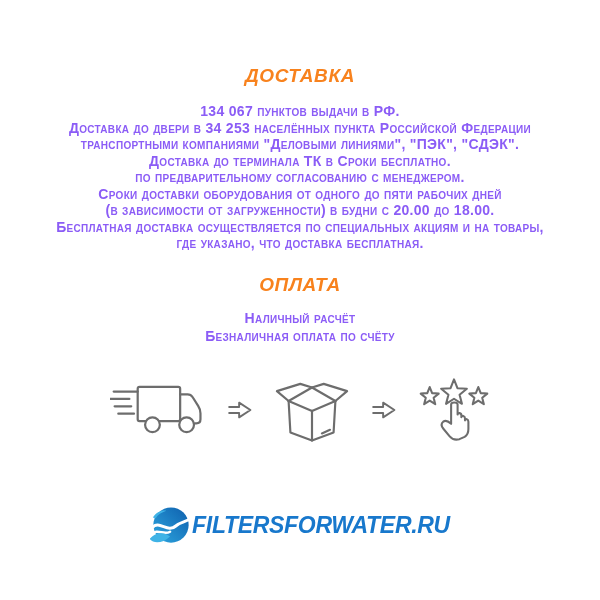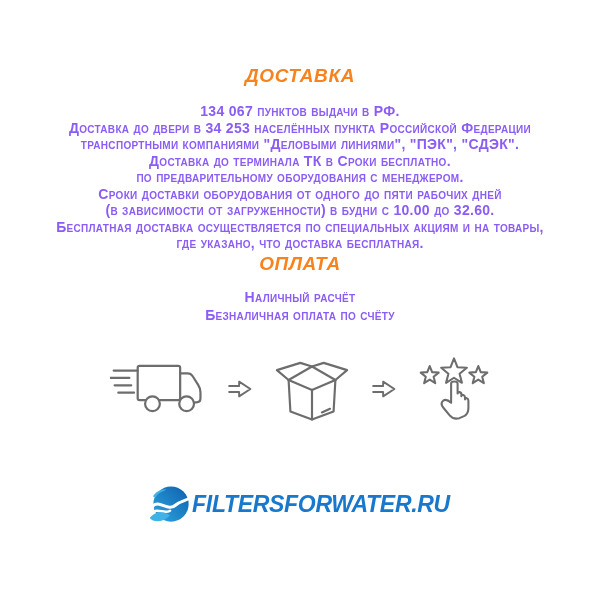--- a/index.html
+++ b/index.html
@@ -17,21 +17,21 @@
   .section-title {
     font-family: "Liberation Sans", sans-serif;
     font-style: italic;
     font-weight: 700;
     font-size: 19px;
     line-height: 24px;
     letter-spacing: 0.6px;
     color: #F8821D;
   }
   .delivery-title { margin-bottom: 15px; }
-  .payment-title  { margin-bottom: 12px; text-align: center; }
+  .payment-title  { margin-top: 21px; margin-bottom: 12px; text-align: center; }
   .text-line {
     color: #8b5cf6;
     font-size: 14px;
     line-height: 16.5px;
     font-weight: 700;
     font-variant: small-caps;
     letter-spacing: 0.3px;
   }
   .payment-lines .text-line { line-height: 18px; }
   .process-row {
@@ -65,23 +65,23 @@
 
 <div class="content">
 
   <div>
     <div class="section-title delivery-title">ДОСТАВКА</div>
     <div class="delivery-lines">
       <div class="text-line">134 067 пунктов выдачи в РФ.</div>
       <div class="text-line">Доставка до двери в 34 253 населённых пункта Российской Федерации</div>
       <div class="text-line">транспортными компаниями "Деловыми линиями", "ПЭК", "СДЭК".</div>
       <div class="text-line">Доставка до терминала ТК в Сроки бесплатно.</div>
-      <div class="text-line">по предварительному оборудования с менеджером.</div>
+      <div class="text-line">по предварительному согласованию с менеджером.</div>
       <div class="text-line">Сроки доставки оборудования от одного до пяти рабочих дней</div>
-      <div class="text-line">(в зависимости от загруженности) в будни с 10.00 до 32.60.</div>
+      <div class="text-line">(в зависимости от загруженности) в будни с 20.00 до 18.00.</div>
       <div class="text-line">Бесплатная доставка осуществляется по специальных акциям и на товары,</div>
       <div class="text-line">где указано, что доставка бесплатная.</div>
     </div>
   </div>
 
   <div>
     <div class="section-title payment-title">ОПЛАТА</div>
     <div class="payment-lines">
       <div class="text-line">Наличный расчёт</div>
       <div class="text-line">Безналичная оплата по счёту</div>

